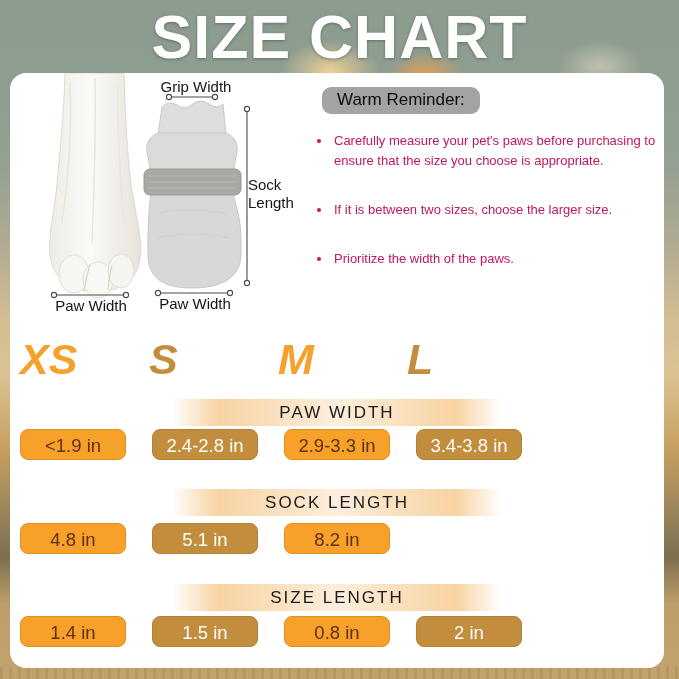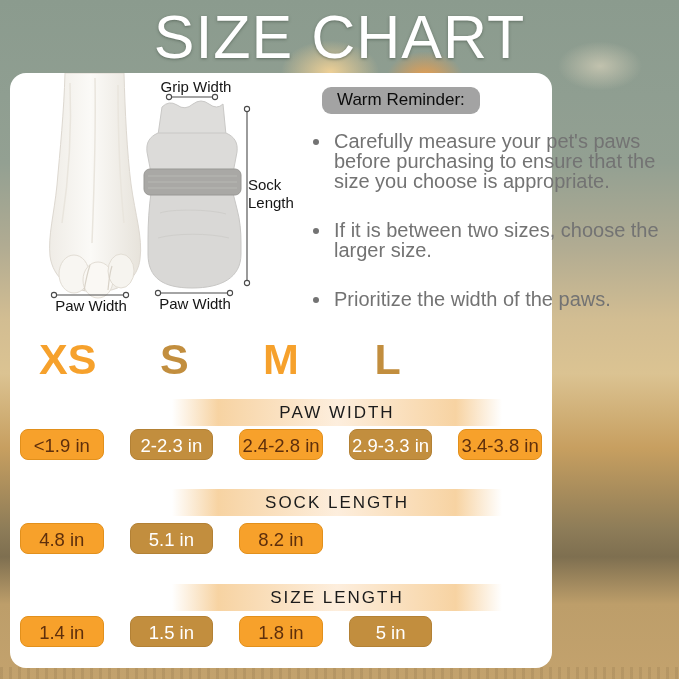--- a/index.html
+++ b/index.html
@@ -18,56 +18,56 @@
       linear-gradient(180deg,#8b9b8e 0%,#8f9e91 14%,#93a092 24%,#b0ab92 36%,#d2bd92 47%,#dbc392 55%,#c79f60 66%,#8d7c58 78%,#7e6f50 82%,#bd9e6a 89%,#c3a26d 100%);
   }
   .bg-speckle{
     position:absolute;left:0;right:0;bottom:0;height:12px;
     background:repeating-linear-gradient(90deg,rgba(90,70,40,.25) 0 3px,rgba(0,0,0,0) 3px 9px);
     opacity:.5;
   }
   
   .title{
     position:absolute;top:4px;left:0;width:100%;text-align:center;
-    font-size:61px;line-height:66px;font-weight:normal;letter-spacing:1px;
+    font-size:61px;line-height:66px;font-weight:bold;letter-spacing:1px;
     color:#ffffff;text-shadow:0 1px 3px rgba(60,72,62,.55);
     white-space:nowrap;
   }
   
   .card{
-    position:absolute;left:10px;top:73px;width:542px;height:595px;
+    position:absolute;left:10px;top:73px;width:654px;height:595px;
     background:#ffffff;border-radius:16px;
   }
   
   .diagram{position:absolute;left:0;top:0;width:300px;height:245px;}
   .diagram svg{position:absolute;left:0;top:0;}
   .dlabel{position:absolute;font-size:15px;color:#151515;line-height:18px;}
   .lbl-grip{left:141px;top:5px;width:90px;text-align:center;}
   .lbl-socklen{left:238px;top:103px;width:52px;text-align:left;}
   .lbl-paw-left{left:33px;top:224px;width:96px;text-align:center;}
   .lbl-paw-right{left:140px;top:222px;width:90px;text-align:center;}
   
   .reminder{position:absolute;left:300px;top:14px;width:350px;}
   .reminder-heading{
     display:inline-block;margin-left:12px;
     background:#a3a3a3;border-radius:9px;
     padding:3px 15px 4px 15px;font-size:17px;color:#0c0c0c;
   }
   .reminder ul{margin:17px 0 0 0;padding:0 0 0 22px;}
   .reminder li{
-    font-size:20px;line-height:20px;color:#737373;
+    font-size:13px;line-height:20px;color:#be185d;
     margin-bottom:29px;padding-left:2px;margin-top:8px;
   }
   
   .sizes-row{
     position:absolute;left:10px;right:10px;top:262px;height:48px;
     display:grid;grid-template-columns:repeat(5,1fr);gap:11px;
   }
   .size-letter{
-    text-align:center;font-size:43px;line-height:48px;font-weight:bold;
+    text-align:left;font-size:43px;line-height:48px;font-weight:bold;font-style:italic;
   }
   .size-letter:nth-child(odd){color:#F6A12C;}
   .size-letter:nth-child(even){color:#C28E3E;}
   
   .band{
     position:absolute;left:162px;width:330px;height:27px;
     text-align:center;font-size:17px;line-height:27px;letter-spacing:2px;color:#1b1b1b;
     background:linear-gradient(90deg,rgba(247,211,162,0) 0%,#f7d3a2 14%,#fdeedd 50%,#f7d3a2 86%,rgba(247,211,162,0) 100%);
   }
   .band-paw{top:326px;}
@@ -169,34 +169,33 @@
   <div class="sizes-row">
     <div class="size-letter">XS</div>
     <div class="size-letter">S</div>
     <div class="size-letter">M</div>
     <div class="size-letter">L</div>
   </div>
 
   <div class="band band-paw">PAW WIDTH</div>
   <div class="pill-row row-paw">
     <div class="pill">&lt;1.9 in</div>
-    <div class="pill">2-2.3 in</div>
     <div class="pill">2.4-2.8 in</div>
     <div class="pill">2.9-3.3 in</div>
     <div class="pill">3.4-3.8 in</div>
   </div>
 
   <div class="band band-sock">SOCK LENGTH</div>
   <div class="pill-row row-sock">
     <div class="pill">4.8 in</div>
     <div class="pill">5.1 in</div>
     <div class="pill">8.2 in</div>
   </div>
 
   <div class="band band-back">SIZE LENGTH</div>
   <div class="pill-row row-back">
     <div class="pill">1.4 in</div>
     <div class="pill">1.5 in</div>
-    <div class="pill">1.8 in</div>
-    <div class="pill">5 in</div>
+    <div class="pill">0.8 in</div>
+    <div class="pill">2 in</div>
   </div>
 
 </div>
 
 </body></html>

